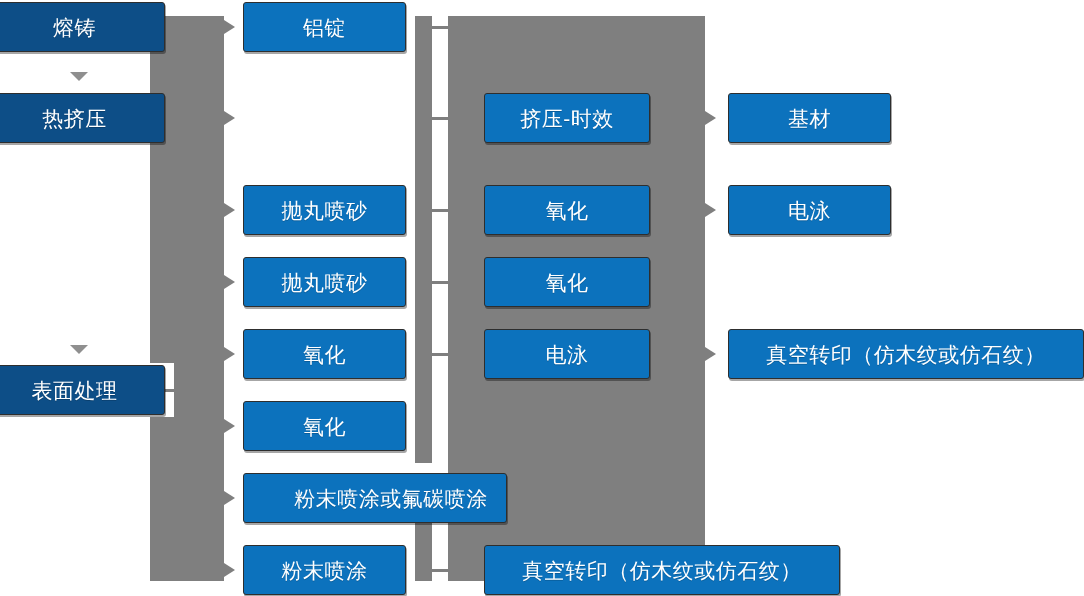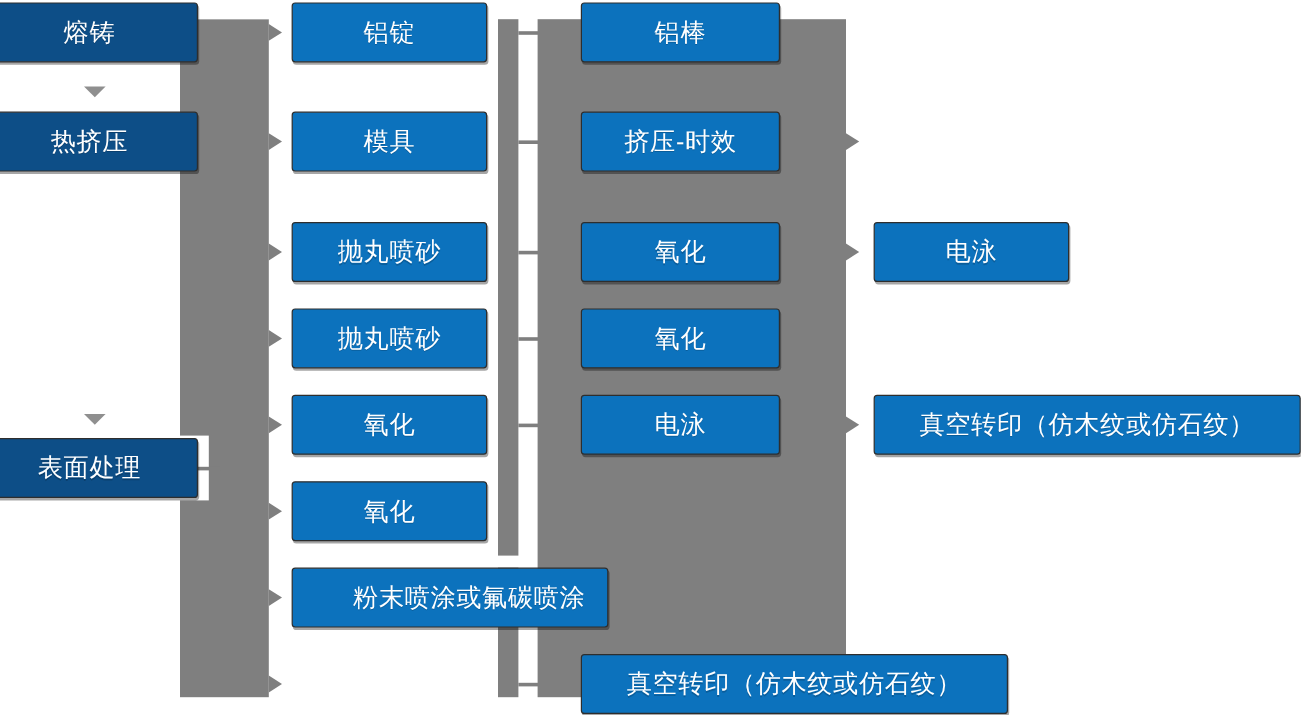--- a/index.html
+++ b/index.html
@@ -90,30 +90,30 @@
 
   <div class="arrow" style="left:705px;top:111px;"></div>
   <div class="arrow" style="left:705px;top:203px;"></div>
   <div class="arrow" style="left:705px;top:347px;"></div>
 
   <div class="node dark" style="left: -16px; top: 2px; width: 181px; height: 50px;">熔铸</div>
   <div class="node dark" style="left: -16px; top: 93px; width: 181px; height: 50px;">热挤压</div>
   <div class="node dark" style="left: -16px; top: 365px; width: 181px; height: 50px;">表面处理</div>
 
   <div class="node mid" style="left: 243px; top: 2px; width: 163px; height: 50px;">铝锭</div>
-  <div class="node mid" style="left: 243px; top: 93px; width: 163px; height: 50px;">模具</div>
   <div class="node mid" style="left: 243px; top: 185px; width: 163px; height: 50px;">抛丸喷砂</div>
   <div class="node mid" style="left: 243px; top: 257px; width: 163px; height: 50px;">抛丸喷砂</div>
   <div class="node mid" style="left: 243px; top: 329px; width: 163px; height: 50px;">氧化</div>
   <div class="node mid" style="left: 243px; top: 401px; width: 163px; height: 50px;">氧化</div>
   <div class="node mid" style="left: 243px; top: 473px; width: 264px; height: 50px; padding-left: 32px;">粉末喷涂或氟碳喷涂</div>
+  <div class="node mid" style="left: 243px; top: 545px; width: 163px; height: 50px;">粉末喷涂</div>
 
-  <div class="node mid" style="left: 484px; top: 2px; width: 166px; height: 50px;">铝棒</div>
   <div class="node mid" style="left: 484px; top: 93px; width: 166px; height: 50px;">挤压-时效</div>
   <div class="node mid" style="left: 484px; top: 185px; width: 166px; height: 50px;">氧化</div>
   <div class="node mid" style="left: 484px; top: 257px; width: 166px; height: 50px;">氧化</div>
   <div class="node mid" style="left: 484px; top: 329px; width: 166px; height: 50px;">电泳</div>
   <div class="node mid" style="left: 484px; top: 545px; width: 356px; height: 50px;">真空转印（仿木纹或仿石纹）</div>
 
+  <div class="node mid" style="left: 728px; top: 93px; width: 163px; height: 50px;">基材</div>
   <div class="node mid" style="left: 728px; top: 185px; width: 163px; height: 50px;">电泳</div>
   <div class="node mid" style="left: 728px; top: 329px; width: 356px; height: 50px;">真空转印（仿木纹或仿石纹）</div>
 
 </div>
 
 </body></html>

